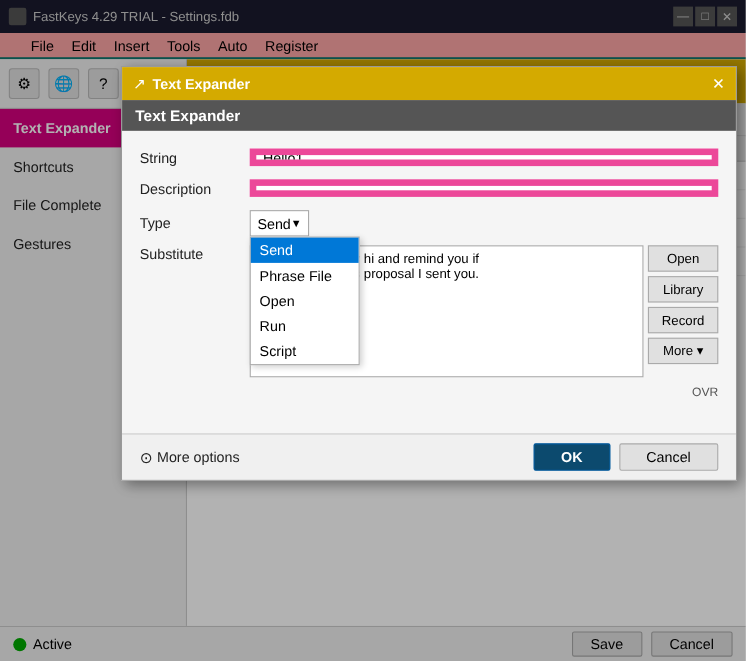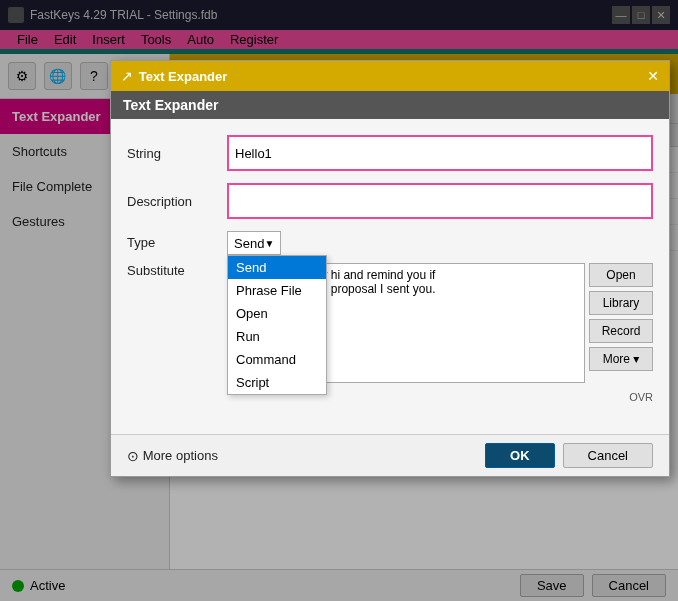--- a/index.html
+++ b/index.html
@@ -16,26 +16,26 @@
       justify-content: space-between;
     }
     .titlebar-left { display: flex; align-items: center; gap: 6px; }
     .titlebar-icon { width: 16px; height: 16px; background: #555; border-radius: 2px; }
     .titlebar-title { font-size: 12px; }
     .titlebar-controls { display: flex; gap: 2px; }
     .titlebar-btn { width: 18px; height: 18px; background: #555; border: none; cursor: pointer; color: #ccc; font-size: 11px; display: flex; align-items: center; justify-content: center; }
 
     
     .menubar {
-      background: #ec4899;
+      background: #fca5a5;
       height: 24px;
       display: flex;
       align-items: center;
-      padding: 0 9px;
-      border-bottom: 5px solid #0f766e;
+      padding: 0 20px;
+      border-bottom: 2px solid #0f766e;
     }
     .menu-item { padding: 2px 8px; cursor: pointer; font-size: 13px; }
 
     
     .main-layout { display: flex; height: calc(601px - 30px - 24px - 32px); }
 
     
     .sidebar {
       width: 170px;
       background: #f0f0f0;
@@ -170,21 +170,21 @@
       color: white;
       padding: 6px 12px;
       font-size: 14px;
       font-weight: bold;
     }
 
     .modal-body { padding: 16px; background: #f5f5f5; }
 
     .form-row { display: flex; align-items: center; margin-bottom: 12px; }
     .form-label { width: 100px; font-size: 13px; color: #222; flex-shrink: 0; }
-    .form-input { flex: 1; height: 28px; border: 2px solid #ec4899; padding: 16px 6px; font-size: 13px; background: white; }
+    .form-input { flex: 1; height: 16px; border: 6px solid #ec4899; padding: 0 6px; font-size: 13px; background: white; }
 
     .type-row { display: flex; align-items: flex-start; margin-bottom: 8px; position: relative; }
     .type-label { width: 100px; font-size: 13px; color: #222; flex-shrink: 0; padding-top: 4px; }
     .type-select-display {
       height: 24px;
       border: 1px solid #aaa;
       background: white;
       display: flex;
       align-items: center;
       justify-content: space-between;
@@ -401,21 +401,20 @@
           <div class="type-select-display">
             <span>Send</span>
             <span class="dropdown-arrow">▼</span>
           </div>
 
           <div class="dropdown-list">
             <div class="dropdown-option selected">Send</div>
             <div class="dropdown-option">Phrase File</div>
             <div class="dropdown-option">Open</div>
             <div class="dropdown-option">Run</div>
-            <div class="dropdown-option">Command</div>
             <div class="dropdown-option">Script</div>
           </div>
         </div>
       </div>
 
       <div class="substitute-row">
         <span class="form-label">Substitute</span>
         <div class="substitute-right">
           <textarea class="substitute-textarea" style="">I just called to say hi and remind you if
 ough the previous proposal I sent you.</textarea>

